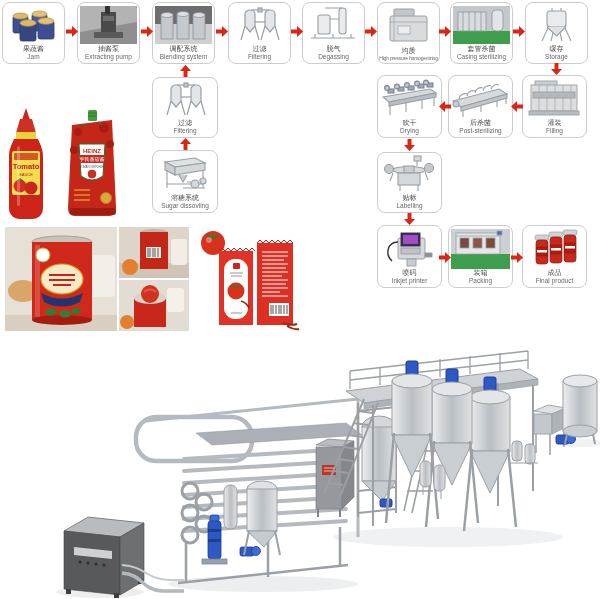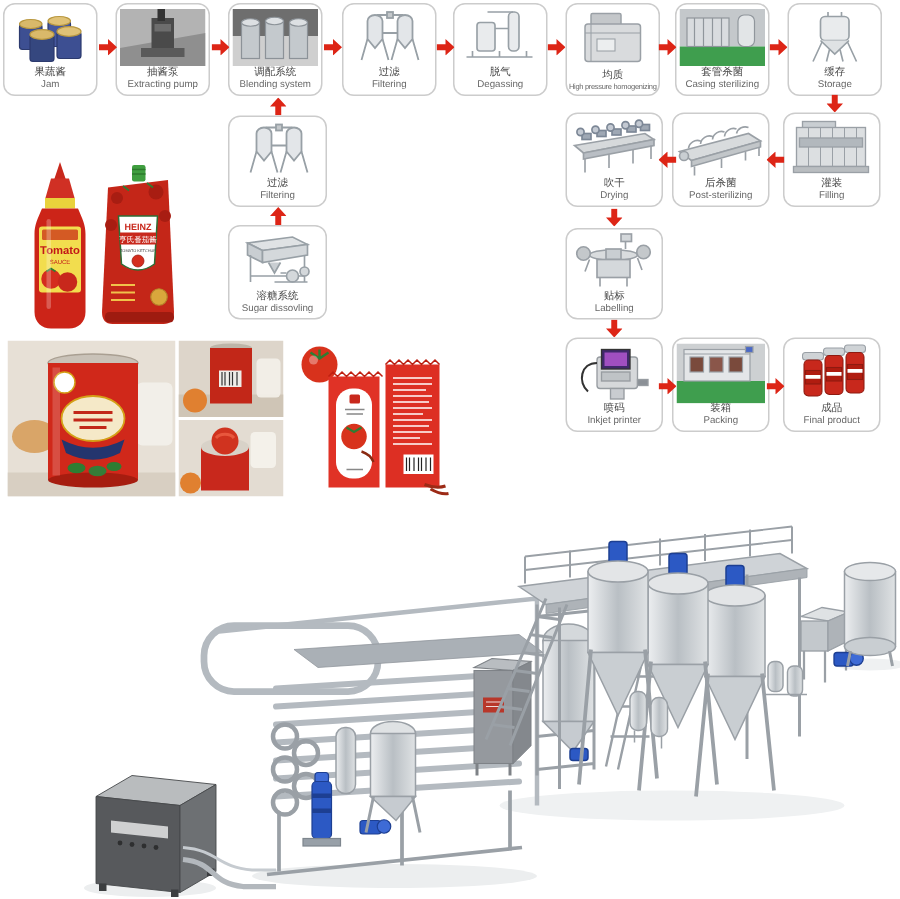--- a/index.html
+++ b/index.html
@@ -354,21 +354,21 @@
       </g>
     </svg>
       </div>
     <div class="zh">成品</div>
     <div class="en">Final product</div>
   </div>
 
   <div class="arr r abs" style="left:439px;top:252px"></div>
   <div class="arr r abs" style="left:511px;top:252px"></div>
 
-  <div class="abs" style="left:18px;top:106px">
+  <div class="abs" style="left:4px;top:106px">
     <svg width="44" height="116" viewBox="0 0 44 116">
       <path d="M22,2 L26,14 L18,14 Z" fill="#c8281c"></path>
       <path d="M16,13 h12 l4,14 h-20 z" fill="#d03024"></path>
       <rect x="12" y="26" width="20" height="7" fill="#e9d23c"></rect>
       <path d="M10,33 h24 c3,7 5,11 5,17 v52 c0,7 -5,11 -11,11 h-12 c-6,0 -11,-4 -11,-11 v-52 c0,-6 2,-10 5,-17 z" fill="#cc2418"></path>
       <rect x="8" y="45" width="28" height="44" rx="2" fill="#f2dd4e"></rect>
       <rect x="10" y="47" width="24" height="7" rx="1" fill="#d45a24"></rect>
       <text x="22" y="63" font-size="7.5" font-weight="bold" fill="#c21818" text-anchor="middle">Tomato</text>
       <text x="22" y="70" font-size="4" fill="#c21818" text-anchor="middle">SAUCE</text>
       <circle cx="16" cy="80" r="6.5" fill="#d42d1e"></circle>

